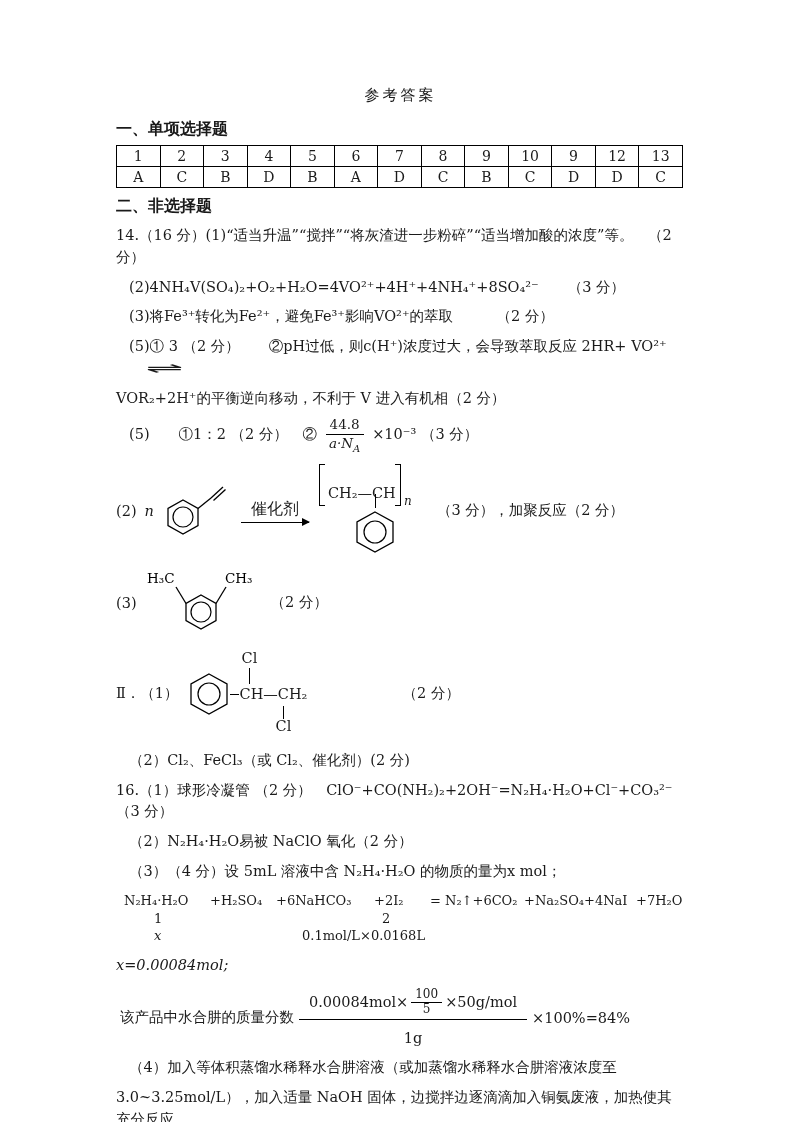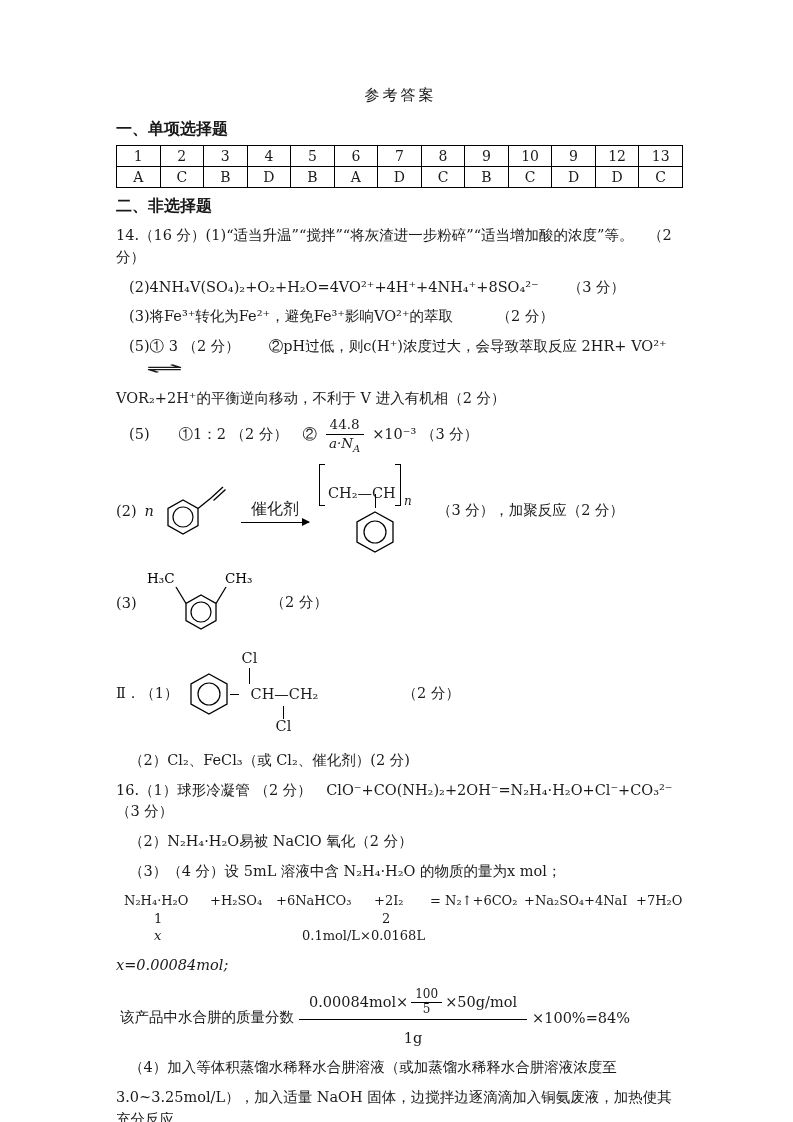--- a/index.html
+++ b/index.html
@@ -42,21 +42,21 @@
   .bracket-r { left:76px; border-right:1.6px solid #000; border-top:1.6px solid #000; border-bottom:1.6px solid #000; }
   .unit-text { position:absolute; left:9px; top:21px; }
   .unit-sub { position:absolute; left:85px; top:30px; font-size:12px; }
   .bond-v { position:absolute; width:1.4px; background:#000; }
   .polymer .bond-v { left:56px; top:30px; height:14px; }
   .polymer svg { position:absolute; left:34px; top:44px; }
   
   .dichloro { position:relative; display:inline-block; width:152px; height:92px; }
   .dichloro svg { position:absolute; left:0; top:22px; }
   .dichloro .bond-h { position:absolute; left:43px; top:46px; width:9px; height:1.4px; background:#000; }
-  .dichloro .chain { position:absolute; left:64px; top:38px; }
+  .dichloro .chain { position:absolute; left:53px; top:38px; }
   .dichloro .cl-top { position:absolute; left:55px; top:2px; }
   .dichloro .bv-top { left:62px; top:20px; height:16px; }
   .dichloro .bv-bot { left:96px; top:58px; height:13px; }
   .dichloro .cl-bot { position:absolute; left:89px; top:70px; }
   
   .eq-block { position:relative; height:54px; margin:10px 0 6px 8px; font-size:13px; }
   .eq-block span { position:absolute; white-space:nowrap; }
   
   .mass-line { display:flex; align-items:center; margin:12px 0 10px 4px; }
   .bigfrac { display:inline-flex; flex-direction:column; align-items:center; margin:0 5px; line-height:1.2;gap:8px; }

